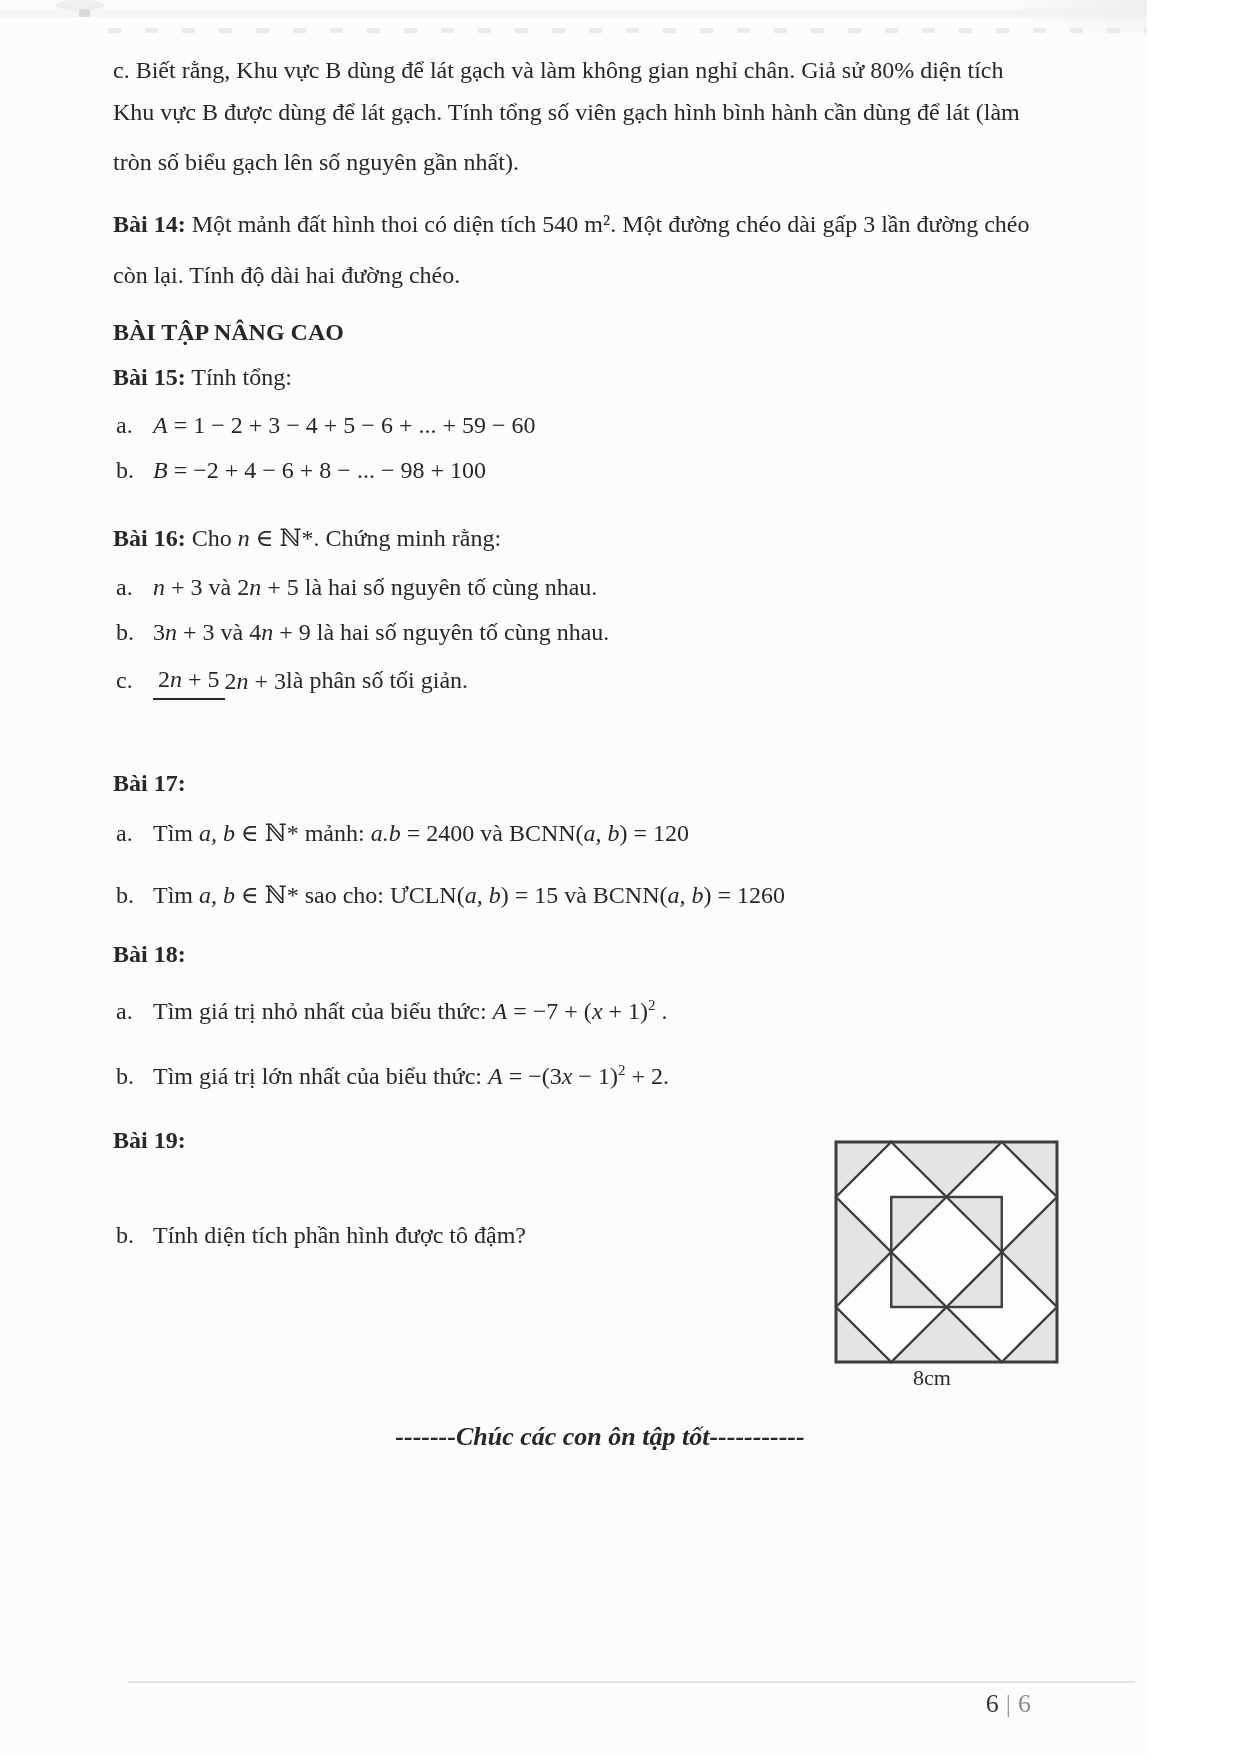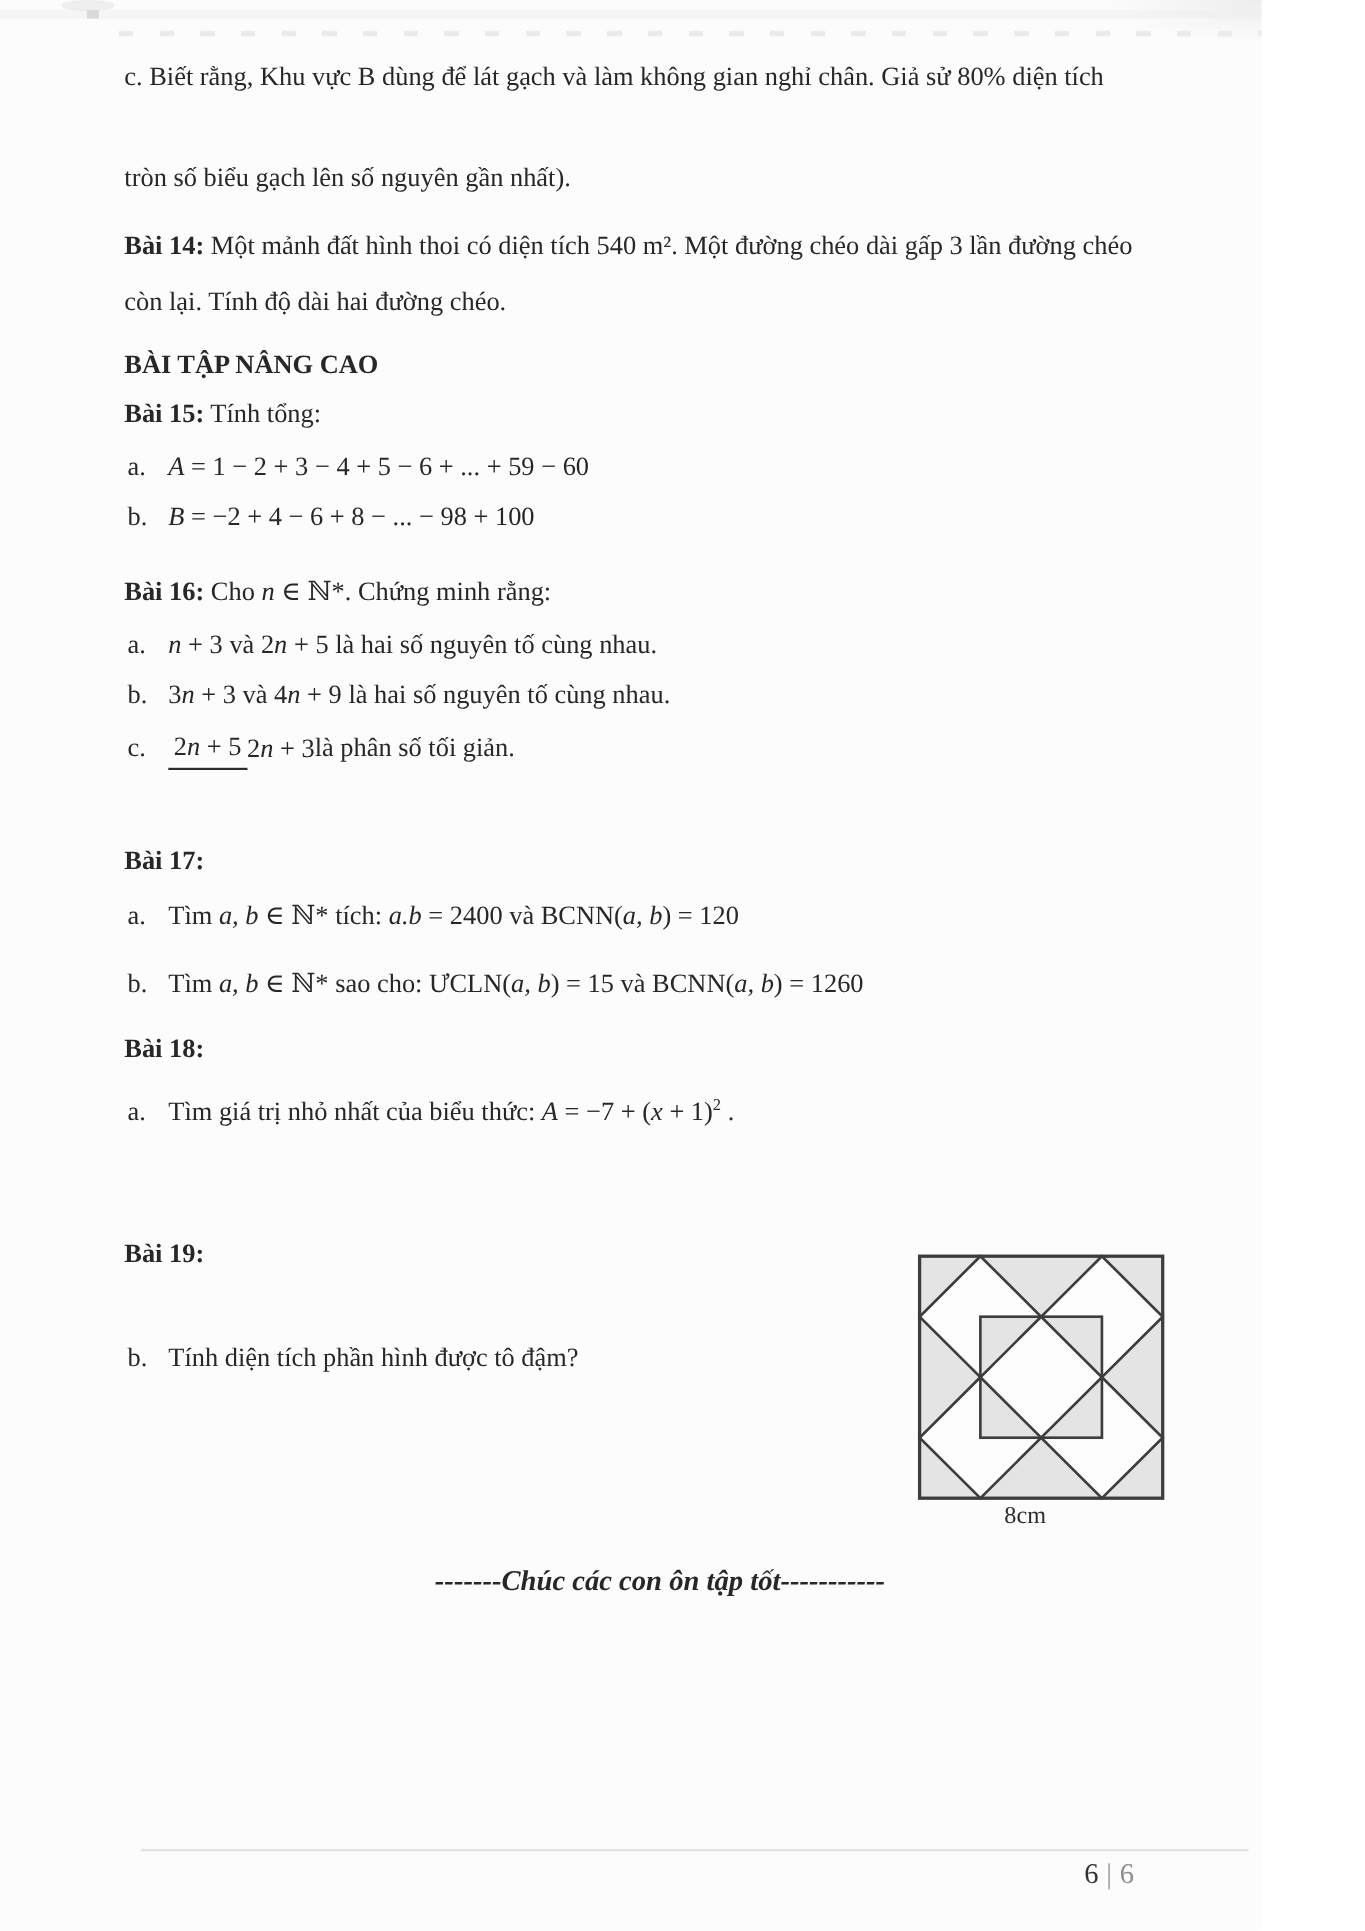--- a/index.html
+++ b/index.html
@@ -52,20 +52,21 @@
 
 <div class="page">
 
   <div class="top-band"></div>
   <div class="top-tick"></div>
   <div class="top-dashes"></div>
   <div class="top-smudge-left"></div>
   <div class="top-smudge-right"></div>
 
   <div class="ln" style="top:53px"><span class="sg-r">c. Biết rằng, Khu vực B dùng để lát gạch và làm không gian nghỉ chân. Giả sử 80% diện tích</span></div>
+  <div class="ln" style="top:95px"><span class="sg-r">Khu vực B được dùng để lát gạch. Tính tổng số viên gạch hình bình hành cần dùng để lát (làm</span></div>
   <div class="ln" style="top:145px"><span class="sg-r">tròn số biểu gạch lên số nguyên gần nhất).</span></div>
 
   <div class="ln" style="top:207px"><span class="sg-b">Bài 14:</span><span class="sg-r"> Một mảnh đất hình thoi có diện tích 540 m². Một đường chéo dài gấp 3 lần đường chéo</span></div>
   <div class="ln" style="top:258px"><span class="sg-r">còn lại. Tính độ dài hai đường chéo.</span></div>
 
   <div class="ln" style="top:315px"><span class="sg-b">BÀI TẬP NÂNG CAO</span></div>
 
   <div class="ln" style="top:360px"><span class="sg-b">Bài 15:</span><span class="sg-r"> Tính tổng:</span></div>
   <div class="ln item" style="top:408px">
     <span class="ilabel">a.</span><span><span class="sg-i">A</span><span class="sg-r"> = 1 − 2 + 3 − 4 + 5 − 6 + ... + 59 − 60</span></span>
@@ -85,29 +86,32 @@
     <span class="ilabel">c.</span>
     <span class="frac">
       <span class="fnum"><span class="sg-r">2</span><span class="sg-i">n</span><span class="sg-r"> + 5</span></span>
       <span class="fden"><span class="sg-r">2</span><span class="sg-i">n</span><span class="sg-r"> + 3</span></span>
     </span>
     <span><span class="sg-r"> là phân số tối giản.</span></span>
   </div>
 
   <div class="ln" style="top:766px"><span class="sg-b">Bài 17:</span></div>
   <div class="ln item" style="top:816px">
-    <span class="ilabel">a.</span><span><span class="sg-r">Tìm </span><span class="sg-i">a, b</span><span class="sg-r"> ∈ ℕ* tích: </span><span class="sg-i">a.b</span><span class="sg-r"> = 2400 và BCNN(</span><span class="sg-i">a, b</span><span class="sg-r">) = 120</span></span>
+    <span class="ilabel">a.</span><span><span class="sg-r">Tìm </span><span class="sg-i">a, b</span><span class="sg-r"> ∈ ℕ* mảnh: </span><span class="sg-i">a.b</span><span class="sg-r"> = 2400 và BCNN(</span><span class="sg-i">a, b</span><span class="sg-r">) = 120</span></span>
   </div>
   <div class="ln item" style="top:878px">
     <span class="ilabel">b.</span><span><span class="sg-r">Tìm </span><span class="sg-i">a, b</span><span class="sg-r"> ∈ ℕ* sao cho: ƯCLN(</span><span class="sg-i">a, b</span><span class="sg-r">) = 15 và BCNN(</span><span class="sg-i">a, b</span><span class="sg-r">) = 1260</span></span>
   </div>
 
   <div class="ln" style="top:937px"><span class="sg-b">Bài 18:</span></div>
   <div class="ln item" style="top:988px">
     <span class="ilabel">a.</span><span><span class="sg-r">Tìm giá trị nhỏ nhất của biểu thức: </span><span class="sg-i">A</span><span class="sg-r"> = −7 + (</span><span class="sg-i">x</span><span class="sg-r"> + 1)</span><span class="sg-sup">2</span><span class="sg-r"> .</span></span>
+  </div>
+  <div class="ln item" style="top:1053px">
+    <span class="ilabel">b.</span><span><span class="sg-r">Tìm giá trị lớn nhất của biểu thức: </span><span class="sg-i">A</span><span class="sg-r"> = −(3</span><span class="sg-i">x</span><span class="sg-r"> − 1)</span><span class="sg-sup">2</span><span class="sg-r"> + 2.</span></span>
   </div>
 
   <div class="ln" style="top:1123px"><span class="sg-b">Bài 19:</span></div>
   <div class="ln item" style="top:1218px">
     <span class="ilabel">b.</span><span><span class="sg-r">Tính diện tích phần hình được tô đậm?</span></span>
   </div>
 
   <div class="figure-wrap">
     <svg width="236" height="268" viewBox="0 0 236 268" xmlns="http://www.w3.org/2000/svg">
       <rect x="6" y="6" width="221" height="220" fill="#e4e4e4" stroke="#3d3d3d" stroke-width="3"></rect>

